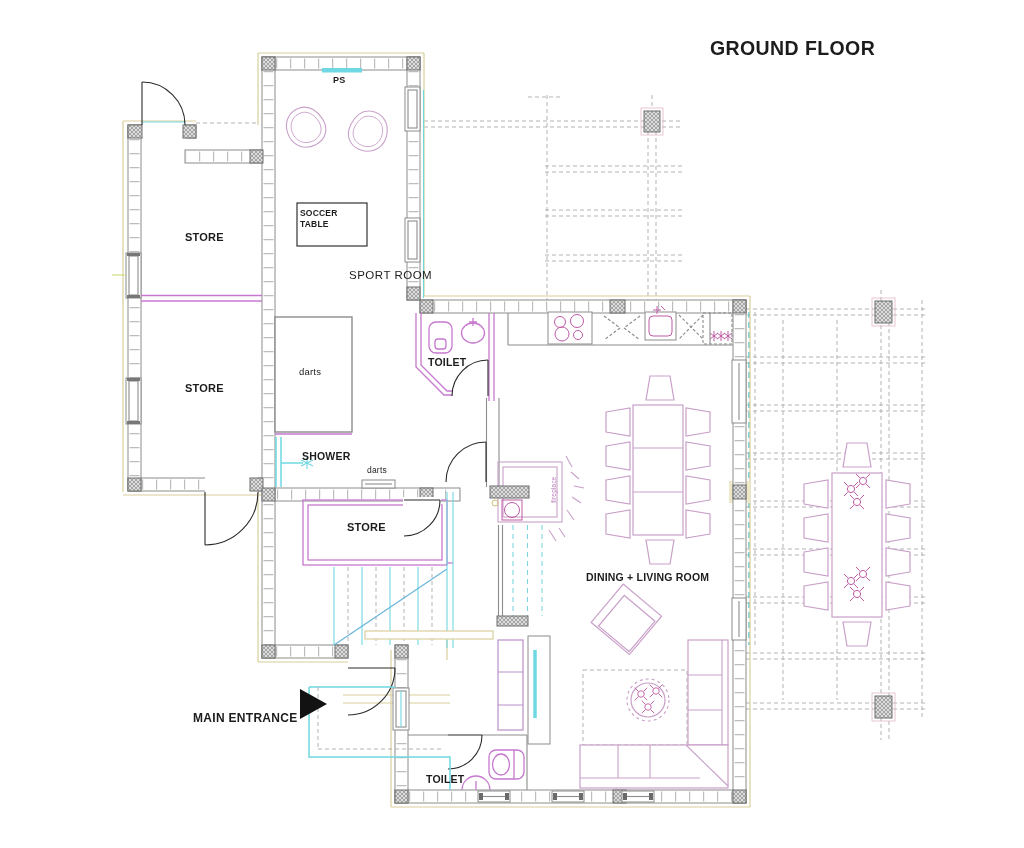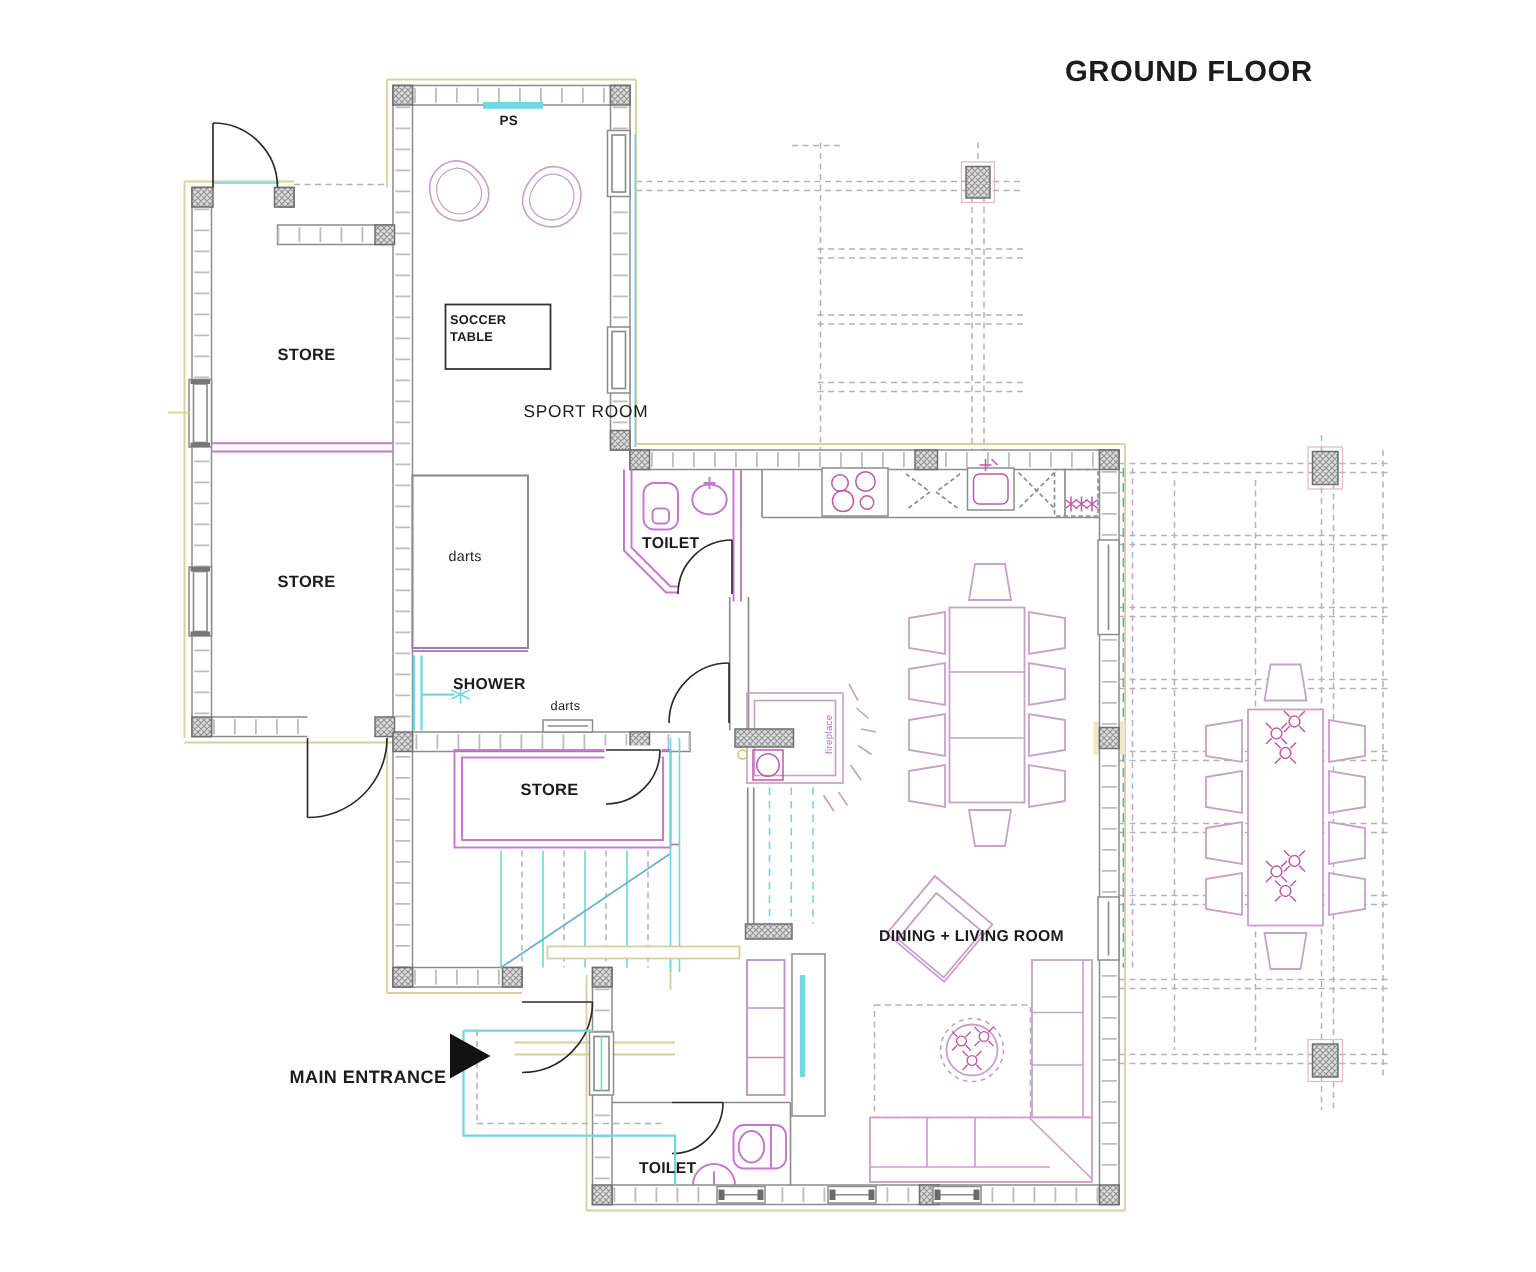--- a/index.html
+++ b/index.html
@@ -12,21 +12,21 @@
   .t-soccer{left:300px;top:208px;font-size:8.5px;font-weight:600;line-height:1.35;width:56px;white-space:normal;}
   .t-sport{left:313px;top:269px;font-size:11.5px;font-weight:400;letter-spacing:.5px;margin-left:36px;}
   .t-store1{left:185px;top:231px;font-size:11px;font-weight:600;}
   .t-store2{left:185px;top:382px;font-size:11px;font-weight:600;}
   .t-store3{left:347px;top:521px;font-size:11px;font-weight:600;}
   .t-sauna{left:299px;top:366px;font-size:9.5px;}
   .t-shower{left:302px;top:450px;font-size:10.5px;font-weight:600;text-align:right;}
   .t-darts{left:367px;top:465px;font-size:8.5px;text-align:right;}
   .t-toiletu{left:428px;top:356px;font-size:10.5px;font-weight:600;}
   .t-toiletl{left:426px;top:773px;font-size:10.5px;font-weight:600;}
-  .t-dining{left:586px;top:571px;font-size:10.5px;font-weight:600;margin-top:47px;}
+  .t-dining{left:586px;top:571px;font-size:10.5px;font-weight:600;}
   .t-entrance{left:193px;top:695px;font-size:12px;font-weight:600;letter-spacing:.3px;margin-top:16px;}
   .t-fire{left:531px;top:486px;width:44px;text-align:center;font-size:6.5px;color:#b977b9;
           transform:rotate(-90deg);}
   
   .w{fill:#fff;stroke:#8c8c8c;stroke-width:1;}
   .tick{stroke:#bdbdbd;stroke-dasharray:1.2 12.8;fill:none;}
   .hxr{fill:url(#hx);stroke:#6e6e6e;stroke-width:1;}
   .mg{stroke:#c678ce;fill:none;stroke-width:1.3;}
   .pk{stroke:#c9a0c9;fill:#fff;stroke-width:1.2;}
   .pkn{stroke:#c9a0c9;fill:none;stroke-width:1.1;}

